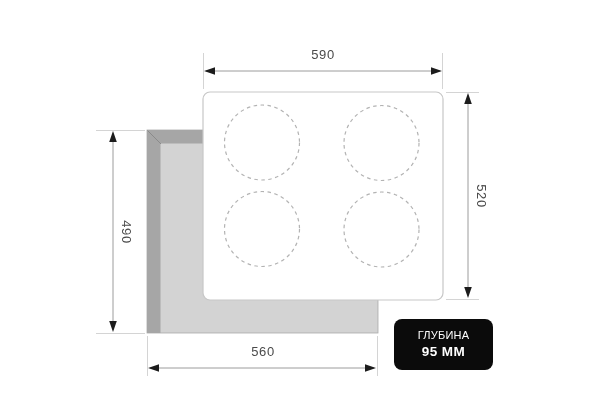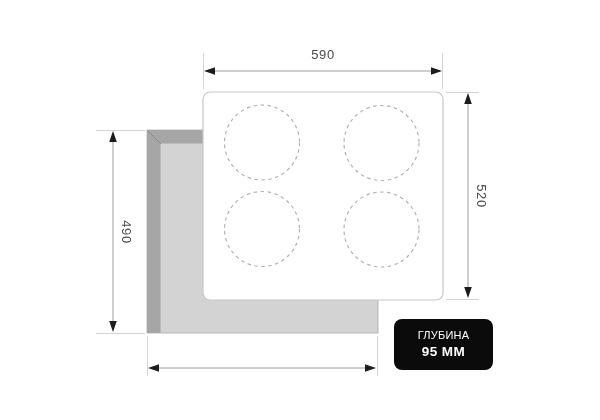--- a/index.html
+++ b/index.html
@@ -70,19 +70,20 @@
       <polygon points="376,368 365,364.2 365,371.8"></polygon>
     </g>
   </svg>
 
   <div class="dim-label" style="left:291px;top:47px;">590</div>
 
   <div class="dim-label vertical" style="left:449px;top:188px;">520</div>
 
   <div class="dim-label vertical" style="left:94px;top:224px;">490</div>
 
+  <div class="dim-label" style="left:231px;top:344px;">560</div>
 
   <div class="depth-badge">
     <div class="badge-line">ГЛУБИНА</div>
     <div class="badge-line-bold">95 ММ</div>
   </div>
 
 </div>
 
 </body></html>

